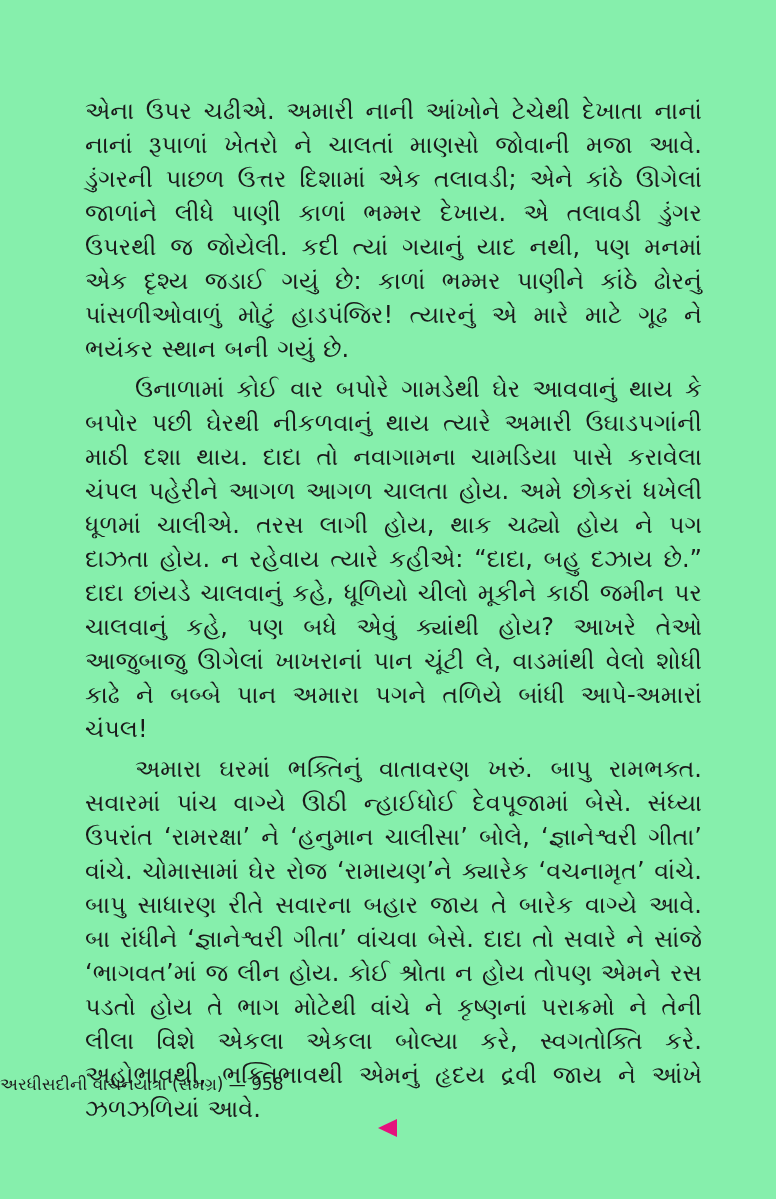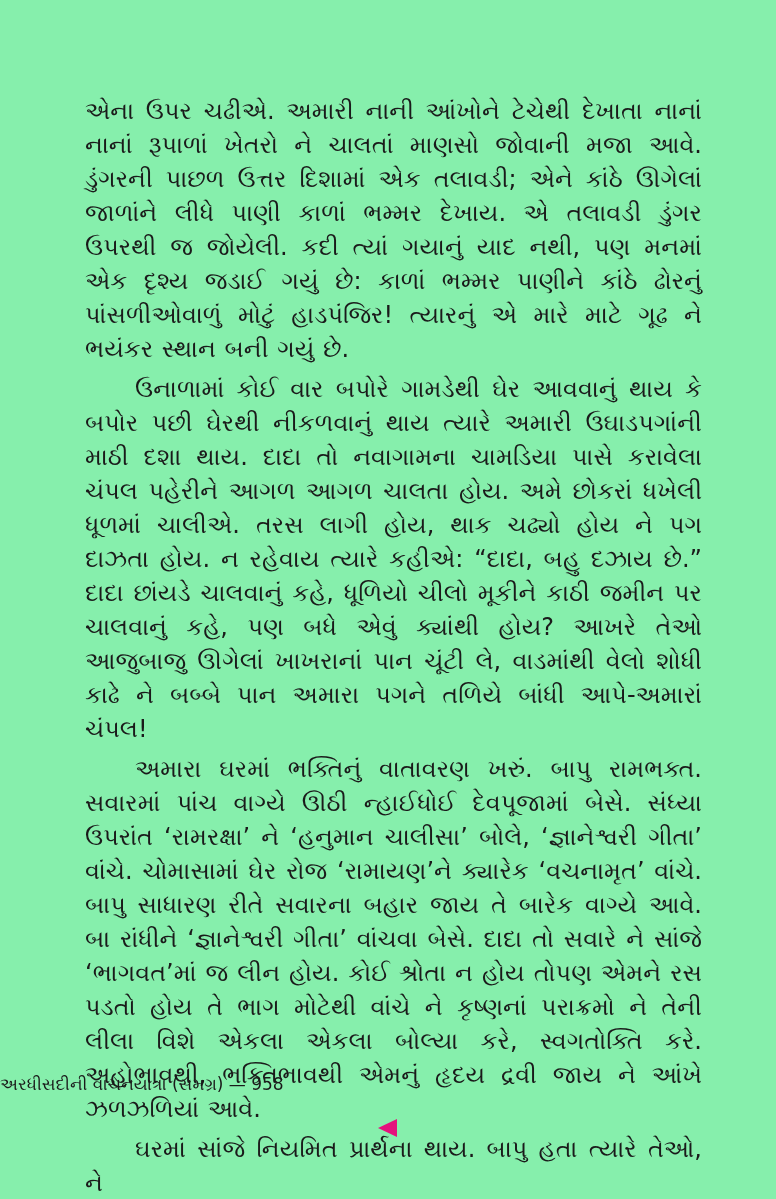--- a/index.html
+++ b/index.html
@@ -51,20 +51,19 @@
 </style>
 </head>
 <body>
 
 <div class="page">
 
   <main class="text-block">
     <p class="para first">એના ઉપર ચઢીએ. અમારી નાની આંખોને ટેચેથી દેખાતા નાનાં નાનાં રૂપાળાં ખેતરો ને ચાલતાં માણસો જોવાની મજા આવે. ડુંગરની પાછળ ઉત્તર દિશામાં એક તલાવડી; એને કાંઠે ઊગેલાં જાળાંને લીધે પાણી કાળાં ભમ્મર દેખાય. એ તલાવડી ડુંગર ઉપરથી જ જોયેલી. કદી ત્યાં ગયાનું યાદ નથી, પણ મનમાં એક દૃશ્ય જડાઈ ગયું છે: કાળાં ભમ્મર પાણીને કાંઠે ઢોરનું પાંસળીઓવાળું મોટું હાડપંજિર! ત્યારનું એ મારે માટે ગૂઢ ને ભયંકર સ્થાન બની ગયું છે.</p>
     <p class="para">ઉનાળામાં કોઈ વાર બપોરે ગામડેથી ઘેર આવવાનું થાય કે બપોર પછી ઘેરથી નીકળવાનું થાય ત્યારે અમારી ઉઘાડપગાંની માઠી દશા થાય. દાદા તો નવાગામના ચામડિયા પાસે કરાવેલા ચંપલ પહેરીને આગળ આગળ ચાલતા હોય. અમે છોકરાં ધખેલી ધૂળમાં ચાલીએ. તરસ લાગી હોય, થાક ચઢ્યો હોય ને પગ દાઝતા હોય. ન રહેવાય ત્યારે કહીએ: “દાદા, બહુ દઝાય છે.” દાદા છાંયડે ચાલવાનું કહે, ધૂળિયો ચીલો મૂકીને કાઠી જમીન પર ચાલવાનું કહે, પણ બધે એવું ક્યાંથી હોય? આખરે તેઓ આજુબાજુ ઊગેલાં ખાખરાનાં પાન ચૂંટી લે, વાડમાંથી વેલો શોધી કાઢે ને બબ્બે પાન અમારા પગને તળિયે બાંધી આપે-અમારાં ચંપલ!</p>
     <p class="para">અમારા ઘરમાં ભક્તિનું વાતાવરણ ખરું. બાપુ રામભક્ત. સવારમાં પાંચ વાગ્યે ઊઠી ન્હાઈધોઈ દેવપૂજામાં બેસે. સંધ્યા ઉપરાંત ‘રામરક્ષા’ ને ‘હનુમાન ચાલીસા’ બોલે, ‘જ્ઞાનેશ્વરી ગીતા’ વાંચે. ચોમાસામાં ઘેર રોજ ‘રામાયણ’ને ક્યારેક ‘વચનામૃત’ વાંચે. બાપુ સાધારણ રીતે સવારના બહાર જાય તે બારેક વાગ્યે આવે. બા રાંધીને ‘જ્ઞાનેશ્વરી ગીતા’ વાંચવા બેસે. દાદા તો સવારે ને સાંજે ‘ભાગવત’માં જ લીન હોય. કોઈ શ્રોતા ન હોય તોપણ એમને રસ પડતો હોય તે ભાગ મોટેથી વાંચે ને કૃષ્ણનાં પરાક્રમો ને તેની લીલા વિશે એકલા એકલા બોલ્યા કરે, સ્વગતોક્તિ કરે. અહોભાવથી, ભક્તિભાવથી એમનું હૃદય દ્રવી જાય ને આંખે ઝળઝળિયાં આવે.</p>
-    <p class="para last">ઘરમાં સાંજે નિયમિત પ્રાર્થના થાય. બાપુ હતા ત્યારે તેઓ, ને</p>
   </main>
 
   <div class="footer-title">અરધીસદીની વાચનયાત્રા (સમગ્ર) — 958</div>
 
   <div class="end-marker"></div>
 
 </div>
 
 </body></html>

